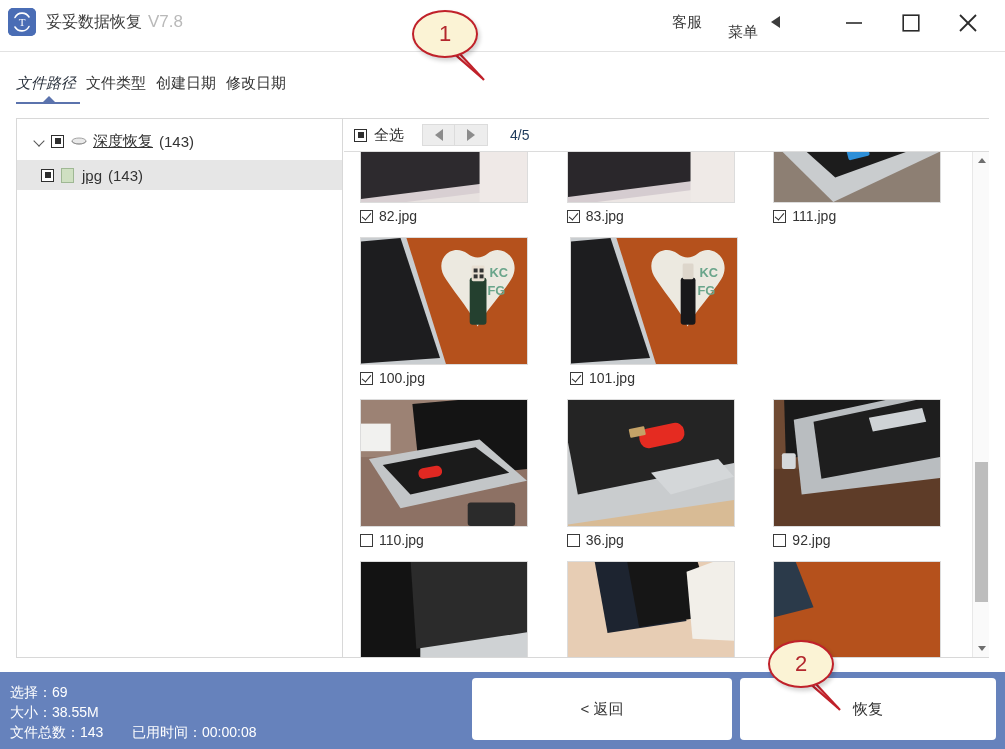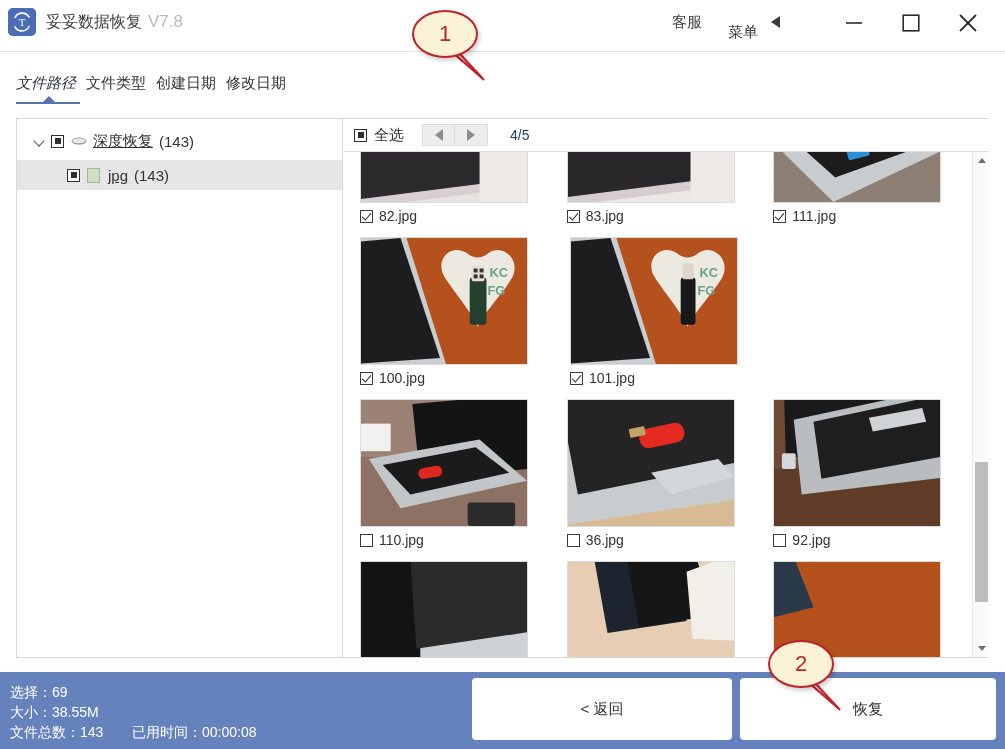--- a/index.html
+++ b/index.html
@@ -130,21 +130,21 @@
   }
   .tree {
     position: absolute; left: 0; top: 0; width: 326px; height: 538px;
     border-right: 1px solid #d8d8d8; background: #ffffff;
   }
   .tree-row {
     position: relative; height: 30px; display: flex; align-items: center;
     font-size: 15px; color: #333; cursor: pointer;
   }
   .tree-row.root { padding-left: 16px; margin-top: 7px; }
-  .tree-row.child { padding-left: 50px; background: #e6e6e6; margin-top: 4px; }
+  .tree-row.child { padding-left: 24px; background: #e6e6e6; margin-top: 4px; }
   .chev {
     width: 14px; height: 14px; margin-right: 4px; position: relative; flex: none;
   }
   .chev:before {
     content: ""; position: absolute; left: 2px; top: 3px;
     width: 7px; height: 7px;
     border-right: 1.6px solid #555; border-bottom: 1.6px solid #555;
     transform: rotate(45deg);
   }
   .cbox-sq {

